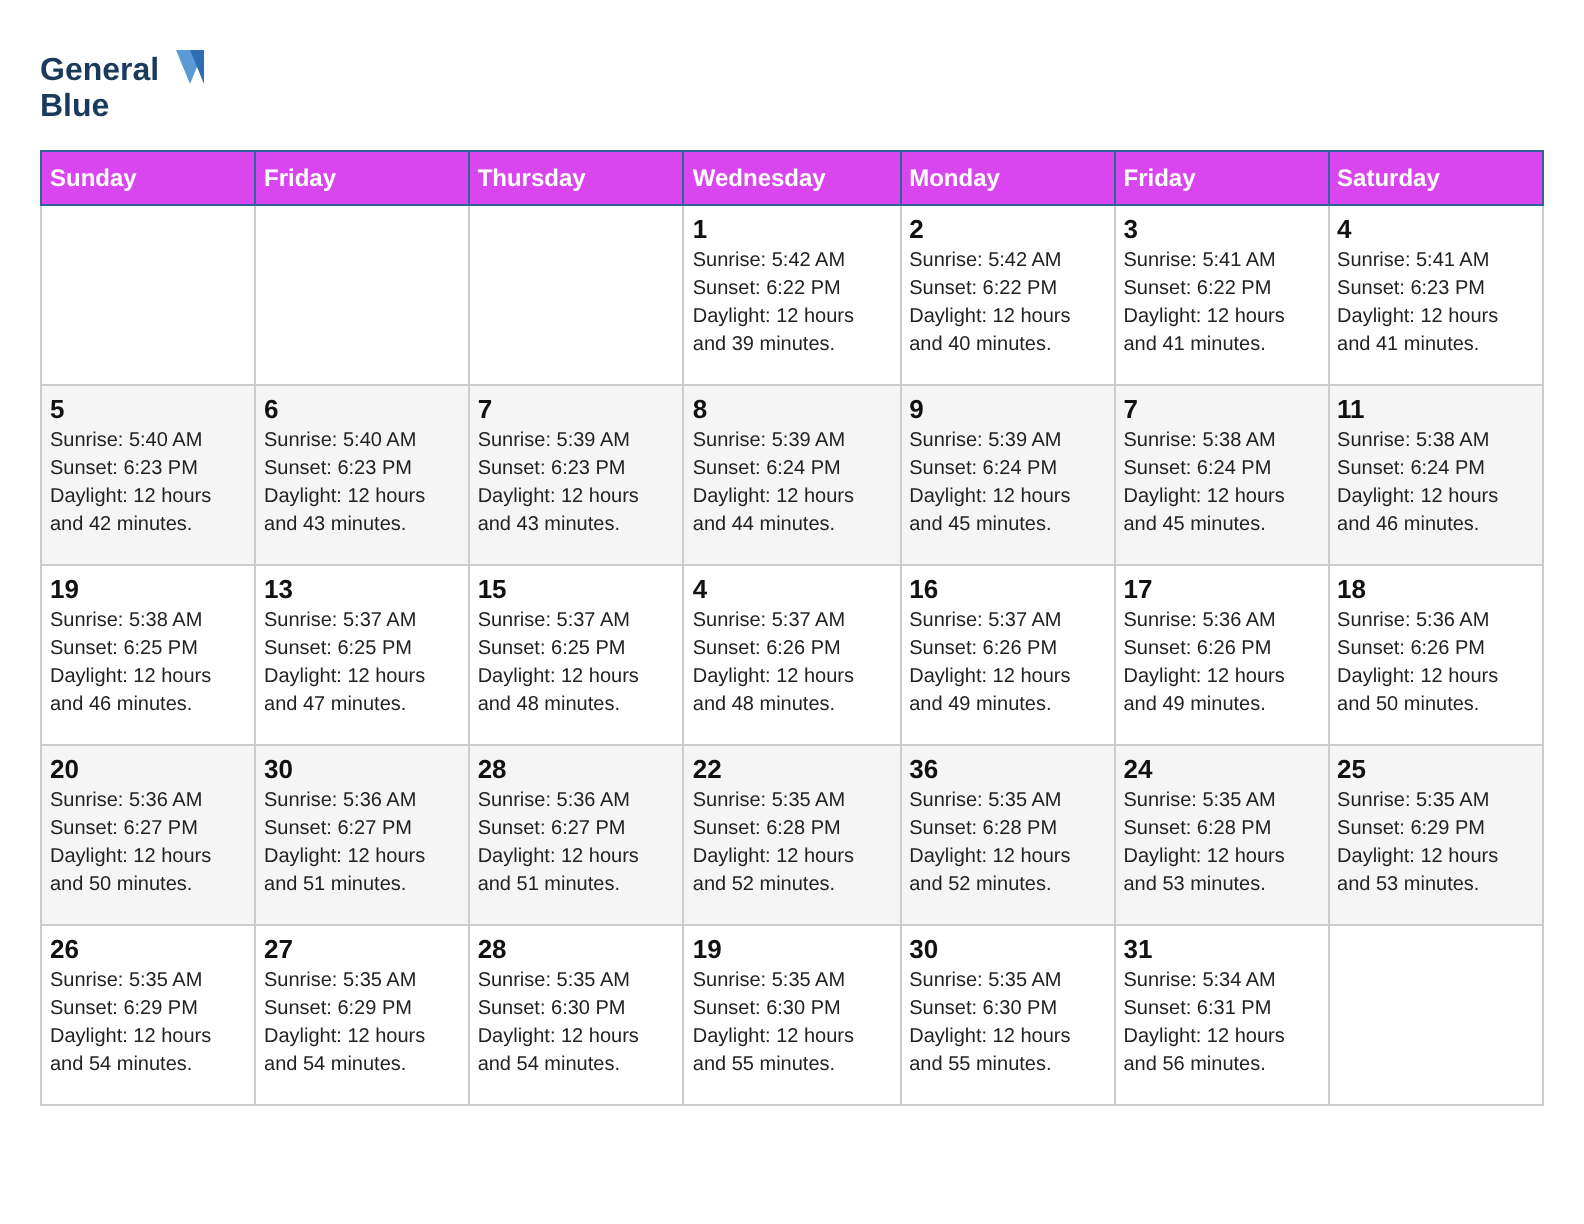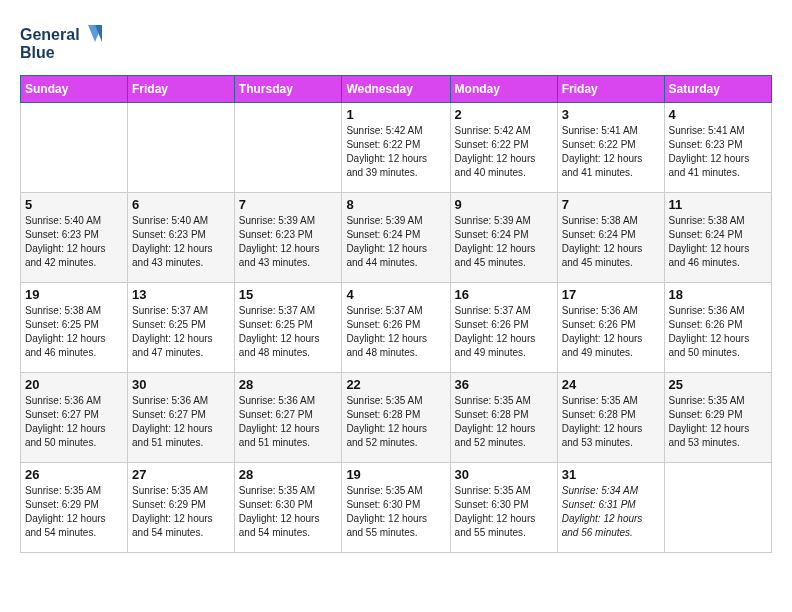--- a/index.html
+++ b/index.html
@@ -321,21 +321,21 @@
           </td>
           <td>
             <div class="day-number">30</div>
             <div class="day-info" style="white-space: pre-line;">Sunrise: 5:35 AM
 Sunset: 6:30 PM
 Daylight: 12 hours
 and 55 minutes.</div>
           </td>
           <td>
             <div class="day-number">31</div>
-            <div class="day-info" style="white-space: pre-line; font-style: italic;">Sunrise: 5:34 AM
+            <div class="day-info" style="white-space: pre-line;">Sunrise: 5:34 AM
 Sunset: 6:31 PM
 Daylight: 12 hours
 and 56 minutes.</div>
           </td>
           <td class="empty-cell"></td>
         </tr>
       </tbody>
   </table>
 </div>
 

